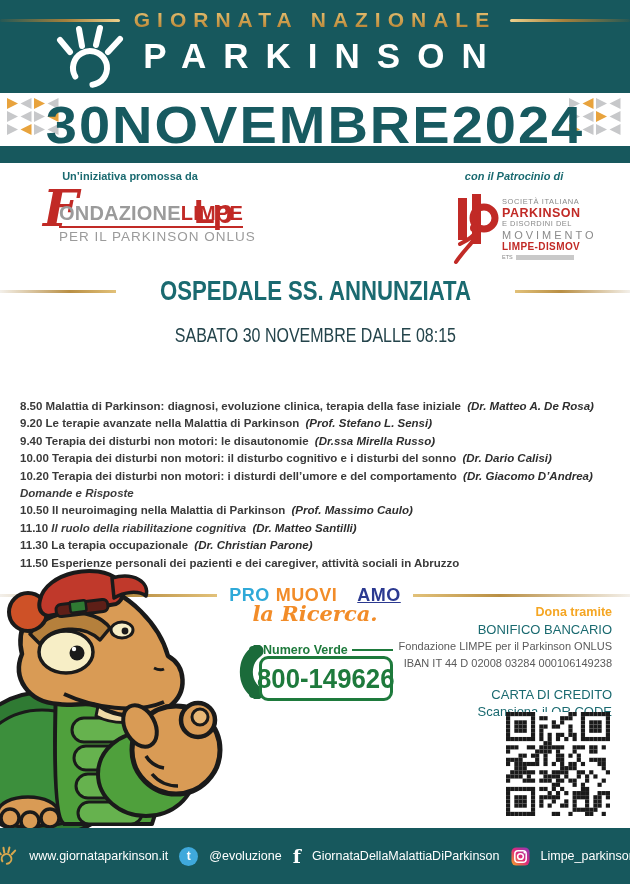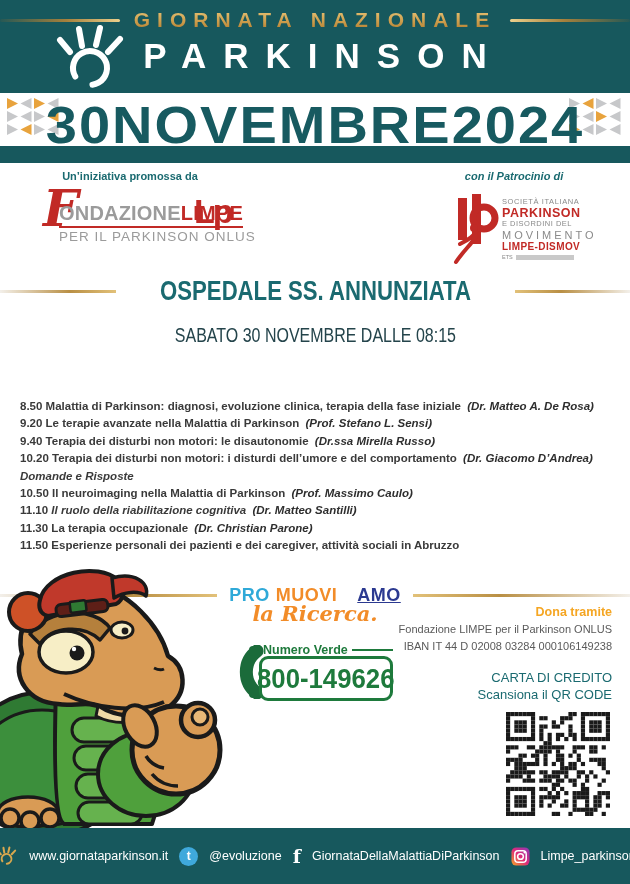--- a/index.html
+++ b/index.html
@@ -192,20 +192,21 @@
     <div class="vline l"></div>
     <div class="venue-name"><span class="cond">OSPEDALE SS. ANNUNZIATA</span></div>
     <div class="vline r"></div>
   </div>
   <div class="venue-dt"><span class="cond">SABATO 30 NOVEMBRE DALLE 08:15</span></div>
 
   <div class="schedule">
     <div class="srow"><span>8.50</span> <span>Malattia di Parkinson: diagnosi, evoluzione clinica, terapia della fase iniziale</span> <span class="speaker">(Dr. Matteo A. De Rosa)</span></div>
     <div class="srow"><span>9.20</span> <span>Le terapie avanzate nella Malattia di Parkinson</span> <span class="speaker">(Prof. Stefano L. Sensi)</span></div>
     <div class="srow"><span>9.40</span> <span>Terapia dei disturbi non motori: le disautonomie</span> <span class="speaker">(Dr.ssa Mirella Russo)</span></div>
+    <div class="srow"><span>10.00</span> <span>Terapia dei disturbi non motori: il disturbo cognitivo e i disturbi del sonno</span> <span class="speaker">(Dr. Dario Calisi)</span></div>
     <div class="srow"><span>10.20</span> <span>Terapia dei disturbi non motori: i disturdi dell’umore e del comportamento</span> <span class="speaker">(Dr. Giacomo D’Andrea)</span></div>
     <div class="srow italic-row"><span>Domande e Risposte</span></div>
     <div class="srow"><span>10.50</span> <span>Il neuroimaging nella Malattia di Parkinson</span> <span class="speaker">(Prof. Massimo Caulo)</span></div>
     <div class="srow"><span>11.10</span> <span class="ital">Il ruolo della riabilitazione cognitiva</span> <span class="speaker">(Dr. Matteo Santilli)</span></div>
     <div class="srow"><span>11.30</span> <span>La terapia occupazionale</span> <span class="speaker">(Dr. Christian Parone)</span></div>
     <div class="srow"><span>11.50</span> <span>Esperienze personali dei pazienti e dei caregiver, attività sociali in Abruzzo</span></div>
   </div>
 
   <div class="camp-row">
     <div class="vline l"></div>
@@ -226,20 +227,21 @@
       <span class="nv-label">Numero Verde</span>
       <span class="nv-lline"></span>
     </div>
     <div class="nv-box">
       <span class="nv-num">800-149626</span>
     </div>
   </div>
 
   <div class="donate">
     <div class="d-head">Dona tramite</div>
+    <div class="d-teal">BONIFICO BANCARIO</div>
     <div class="d-gray">Fondazione LIMPE per il Parkinson ONLUS</div>
     <div class="d-gray">IBAN IT 44 D 02008 03284 000106149238</div>
     <div class="d-gap"></div>
     <div class="d-teal">CARTA DI CREDITO</div>
     <div class="d-teal">Scansiona il QR CODE</div>
   </div>
   <svg class="qr" id="qr-code" viewBox="0 0 25 25">
       <rect x="15" y="0" width="1" height="1" fill="#1a1a1a"></rect>
       <rect x="16" y="0" width="1" height="1" fill="#1a1a1a"></rect>
       <rect x="8" y="1" width="1" height="1" fill="#1a1a1a"></rect>

